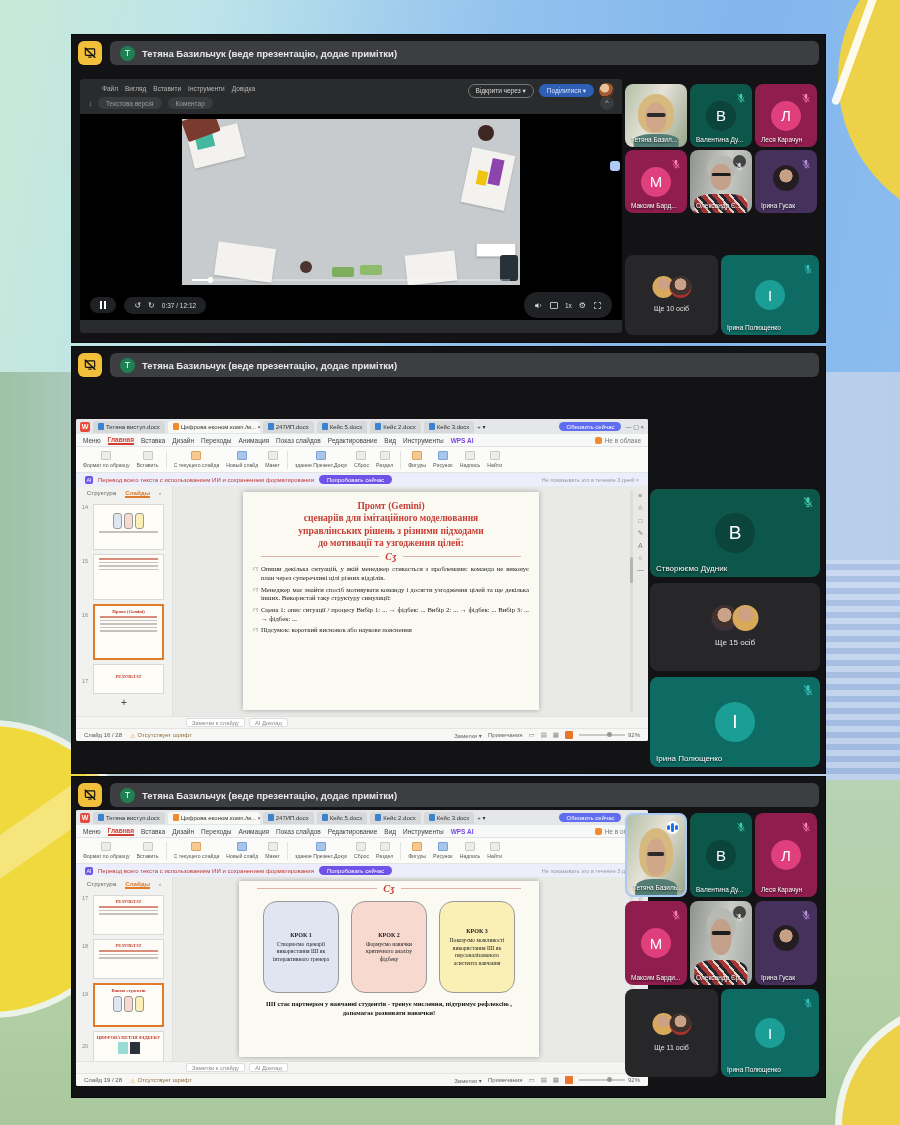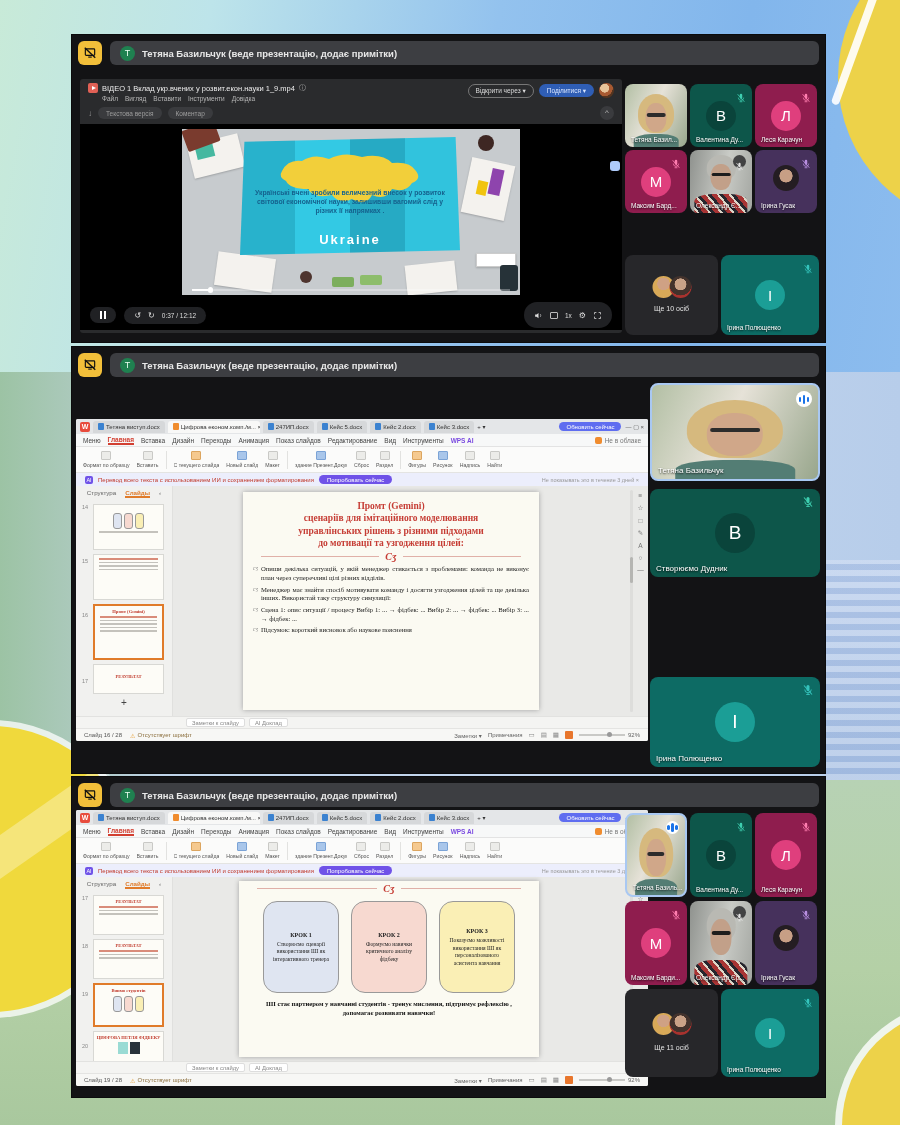--- a/index.html
+++ b/index.html
@@ -199,25 +199,20 @@
         </svg>
       </span>
     <div class="banner">
       <span class="av">Т</span>
       <span class="btxt">Тетяна Базильчук (веде презентацію, додає примітки)</span>
     </div>
   </div>
 
   <div class="vwin">
     <div class="vtop">
-      <div class="vrow">
-        <span class="vico"></span>
-        <span class="vtitle">ВІДЕО 1 Вклад укр.вчених у розвит.екон.науки 1_9.mp4</span>
-        <span class="vinfo">ⓘ</span>
-      </div>
       <div class="vmenu">
         <span>Файл</span>
         <span>Вигляд</span>
         <span>Вставити</span>
         <span>Інструменти</span>
         <span>Довідка</span>
       </div>
       <div class="vtr">
         <span class="pill-o">Відкрити через ▾</span>
         <span class="pill-b">Поділитися ▾</span>
@@ -241,27 +236,20 @@
         <div class="d" style="right:33px;top:52px;width:10px;height:14px;background:#f1c40f;transform:rotate(12deg)"></div>
         <div class="d" style="right:26px;top:6px;width:16px;height:16px;border-radius:50%;background:#3e2723"></div>
         <div class="d doc" style="right:4px;bottom:28px;width:40px;height:14px;background:#fff;border:1px solid #ccc"></div>
         <div class="d doc" style="left:34px;bottom:6px;width:58px;height:34px;transform:rotate(8deg)"></div>
         <div class="d" style="left:150px;bottom:8px;width:22px;height:10px;background:#7cae5d;border-radius:2px"></div>
         <div class="d" style="left:178px;bottom:10px;width:22px;height:10px;background:#8dbd6b;border-radius:2px"></div>
         <div class="d" style="left:118px;bottom:12px;width:12px;height:12px;border-radius:50%;background:#4e342e"></div>
         <div class="d doc" style="right:64px;bottom:2px;width:50px;height:30px;transform:rotate(-6deg)"></div>
         <div class="d" style="right:2px;bottom:4px;width:18px;height:26px;background:#263238;border-radius:3px"></div>
 
-        <div class="map">
-          <svg class="ua" viewBox="0 0 150 60">
-              <path d="M8 22 Q14 10 28 12 Q40 4 55 10 Q70 2 88 8 Q108 4 118 14 Q136 12 142 22 Q148 30 138 34 Q132 44 118 40 Q112 52 98 46 Q92 58 78 50 Q66 56 58 46 Q40 50 34 40 Q16 40 12 32 Q4 28 8 22 Z"></path>
-            </svg>
-          <div class="map-txt">Українські вчені зробили величезний внесок у розвиток світової економічної науки, залишивши вагомий слід у різних її напрямках .</div>
-          <div class="map-cap">Ukraine</div>
-        </div>
         <div class="vprog">
             <b></b>
             <i></i>
           </div>
       </div>
     </div>
     <div class="vctrl">
       <span class="cpill">
           <span class="pause">
             <i></i>
@@ -589,40 +577,35 @@
         <span class="zoomln">
             <span class="zl">
               <i></i>
             </span>
             <span>92%</span>
           </span>
       </span>
     </div>
   </div>
 
-  <div class="tile ph-t selfb big" style="top:36px;height:98px">
-    <div class="hair"></div>
-      <div class="face"></div>
-      <div class="glasses"></div>
-      <div class="body"></div>
-    <span class="speak">
-        <i></i>
-        <i></i>
-        <i></i>
-      </span>
-    <span class="pname" style="font-size:8px">Тетяна Базильчук</span>
-  </div>
   <div class="tile bg-green big" style="top:142px;height:88px">
     <span class="mic c-teal" style="width:12px;height:12px"><svg viewBox="0 0 24 24">
           <path fill="currentColor" d="M12 2a3 3 0 0 1 3 3v6a3 3 0 0 1-6 0V5a3 3 0 0 1 3-3z"></path>
           <path fill="none" stroke="currentColor" stroke-width="1.8" d="M5.5 11a6.5 6.5 0 0 0 13 0M12 17.5V21M8.5 21h7"></path>
           <path stroke="currentColor" stroke-width="2.2" d="M4 3L20 21"></path>
         </svg></span>
     <span class="init">В</span>
     <span class="pname" style="font-size:8px">Створюємо Дудник</span>
+  </div>
+  <div class="tile bg-more big" style="top:236px;height:88px">
+    <span class="more-av">
+        <i style="width:26px;height:26px;background:radial-gradient(circle at 50% 38%,#c9a287 33%,#42322c 35% 62%,#3a3040 64%)"></i>
+        <i style="width:26px;height:26px;background:radial-gradient(circle at 50% 36%,#cfa184 34%,#d8a958 36% 100%)"></i>
+      </span>
+    <span class="more-name" style="font-size:8px">Ще 15 осіб</span>
   </div>
   <div class="tile bg-teal big" style="top:330px;height:90px">
     <span class="mic c-tl2" style="width:12px;height:12px"><svg viewBox="0 0 24 24">
           <path fill="currentColor" d="M12 2a3 3 0 0 1 3 3v6a3 3 0 0 1-6 0V5a3 3 0 0 1 3-3z"></path>
           <path fill="none" stroke="currentColor" stroke-width="1.8" d="M5.5 11a6.5 6.5 0 0 0 13 0M12 17.5V21M8.5 21h7"></path>
           <path stroke="currentColor" stroke-width="2.2" d="M4 3L20 21"></path>
         </svg></span>
     <span class="init">І</span>
     <span class="pname" style="font-size:8px">Ірина Полющенко</span>
   </div>

